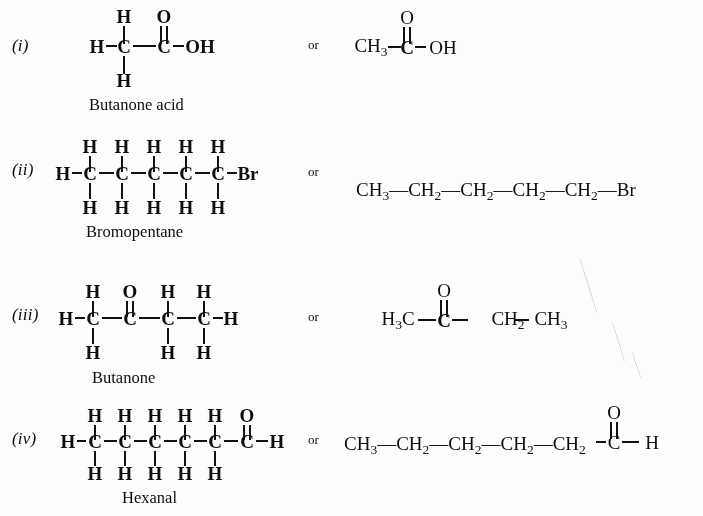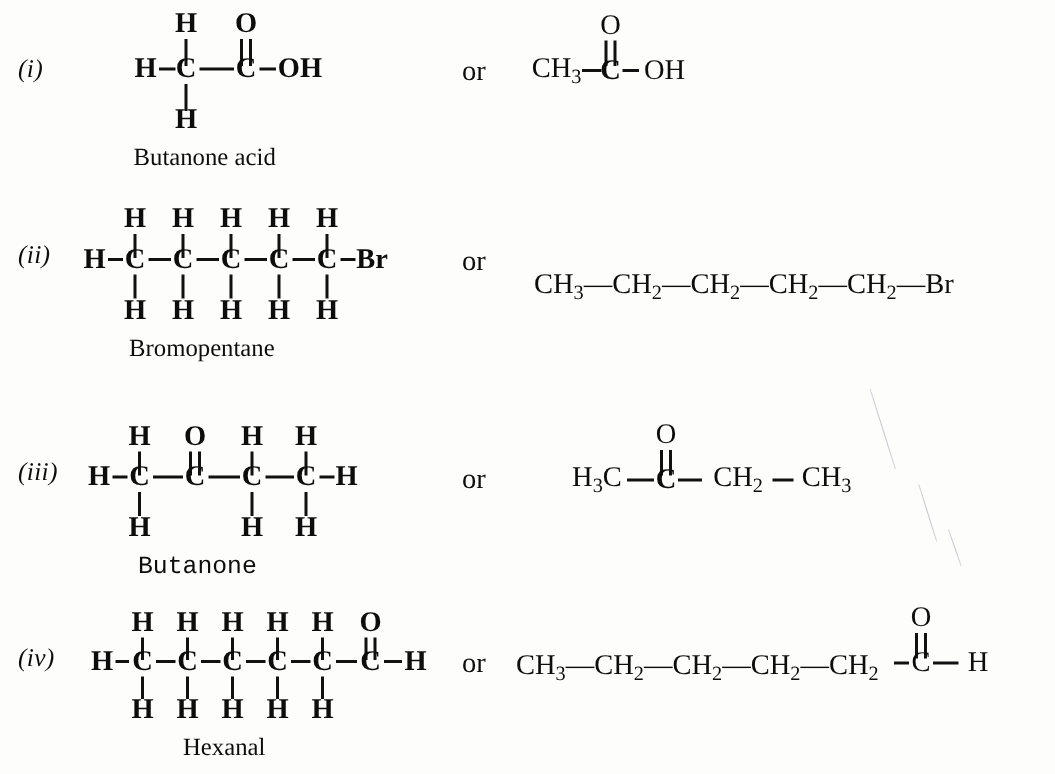--- a/index.html
+++ b/index.html
@@ -12,21 +12,21 @@
     overflow:hidden;
   }
   
   .streak{position:absolute;background:linear-gradient(to bottom right,rgba(170,175,185,0),rgba(150,158,172,.55),rgba(170,175,185,0));width:1px;pointer-events:none;}
   .s1{left:588px;top:258px;height:56px;transform:rotate(-18deg);}
   .s2{left:618px;top:322px;height:40px;transform:rotate(-18deg);}
   .s3{left:636px;top:352px;height:26px;transform:rotate(-20deg);}
 
   .row{position:absolute;left:0;width:703px;}
   .rn{position:absolute;font-style:italic;font-size:17px;letter-spacing:.2px;}
-  .orx{position:absolute;font-size:19px;}
+  .orx{position:absolute;font-size:13px;}
   .cname{position:absolute;font-size:16.5px;white-space:nowrap;}
 
   
   .struct{position:absolute;}
   .atom{position:absolute;font-size:19px;font-weight:bold;line-height:1;
          transform:translate(-50%,-50%);white-space:nowrap;letter-spacing:0;}
   .hb{position:absolute;height:2px;background:#111;transform:translateY(-50%);}
   .vb{position:absolute;width:2px;background:#111;transform:translateX(-50%);}
   .dblv{position:absolute;width:2px;background:#111;transform:translateX(-50%);}
 
@@ -164,33 +164,33 @@
     <div class="atom" style="left:231px;top:318px;">H</div>
 
     <div class="vb" style="left:93px;top:328px;height:16px;"></div>
     <div class="vb" style="left:168px;top:328px;height:16px;"></div>
     <div class="vb" style="left:204px;top:328px;height:16px;"></div>
     <div class="atom" style="left:93px;top:352px;">H</div>
     <div class="atom" style="left:168px;top:352px;">H</div>
     <div class="atom" style="left:204px;top:352px;">H</div>
   </div>
 
-  <div class="cname" style="left:92px;top:368px;font-family:Liberation Mono, monospace;">Butanone</div>
+  <div class="cname" style="left:92px;top:368px;">Butanone</div>
 
   <div class="orx" style="left:308px;top:309px;">or</div>
 
   <div class="struct">
     <div class="atom" style="left:444px;top:290px;font-weight:normal;">O</div>
     <div class="dblv" style="left:441px;top:300px;height:17px;"></div>
     <div class="dblv" style="left:447px;top:300px;height:17px;"></div>
     <div class="cgroup" style="left:398px;top:320px;font-weight:normal;"><span>H</span><span class="sb">3</span><span>C</span></div>
     <div class="hb" style="left:418px;top:320px;width:18px;"></div>
     <div class="atom" style="left:444px;top:320px;">C</div>
     <div class="hb" style="left:452px;top:320px;width:16px;"></div>
-    <div class="cgroup" style="left:492px;top:320px;font-weight:normal;"><span>CH</span><span class="sb">2</span></div>
+    <div class="cgroup" style="left:508px;top:320px;font-weight:normal;"><span>CH</span><span class="sb">2</span></div>
     <div class="hb" style="left:515px;top:320px;width:14px;"></div>
     <div class="cgroup" style="left:551px;top:320px;font-weight:normal;"><span>CH</span><span class="sb">3</span></div>
   </div>
 </div>
 
 <div class="row">
   <div class="rn" style="left:12px;top:429px;">(iv)</div>
 
   <div class="struct">
 

